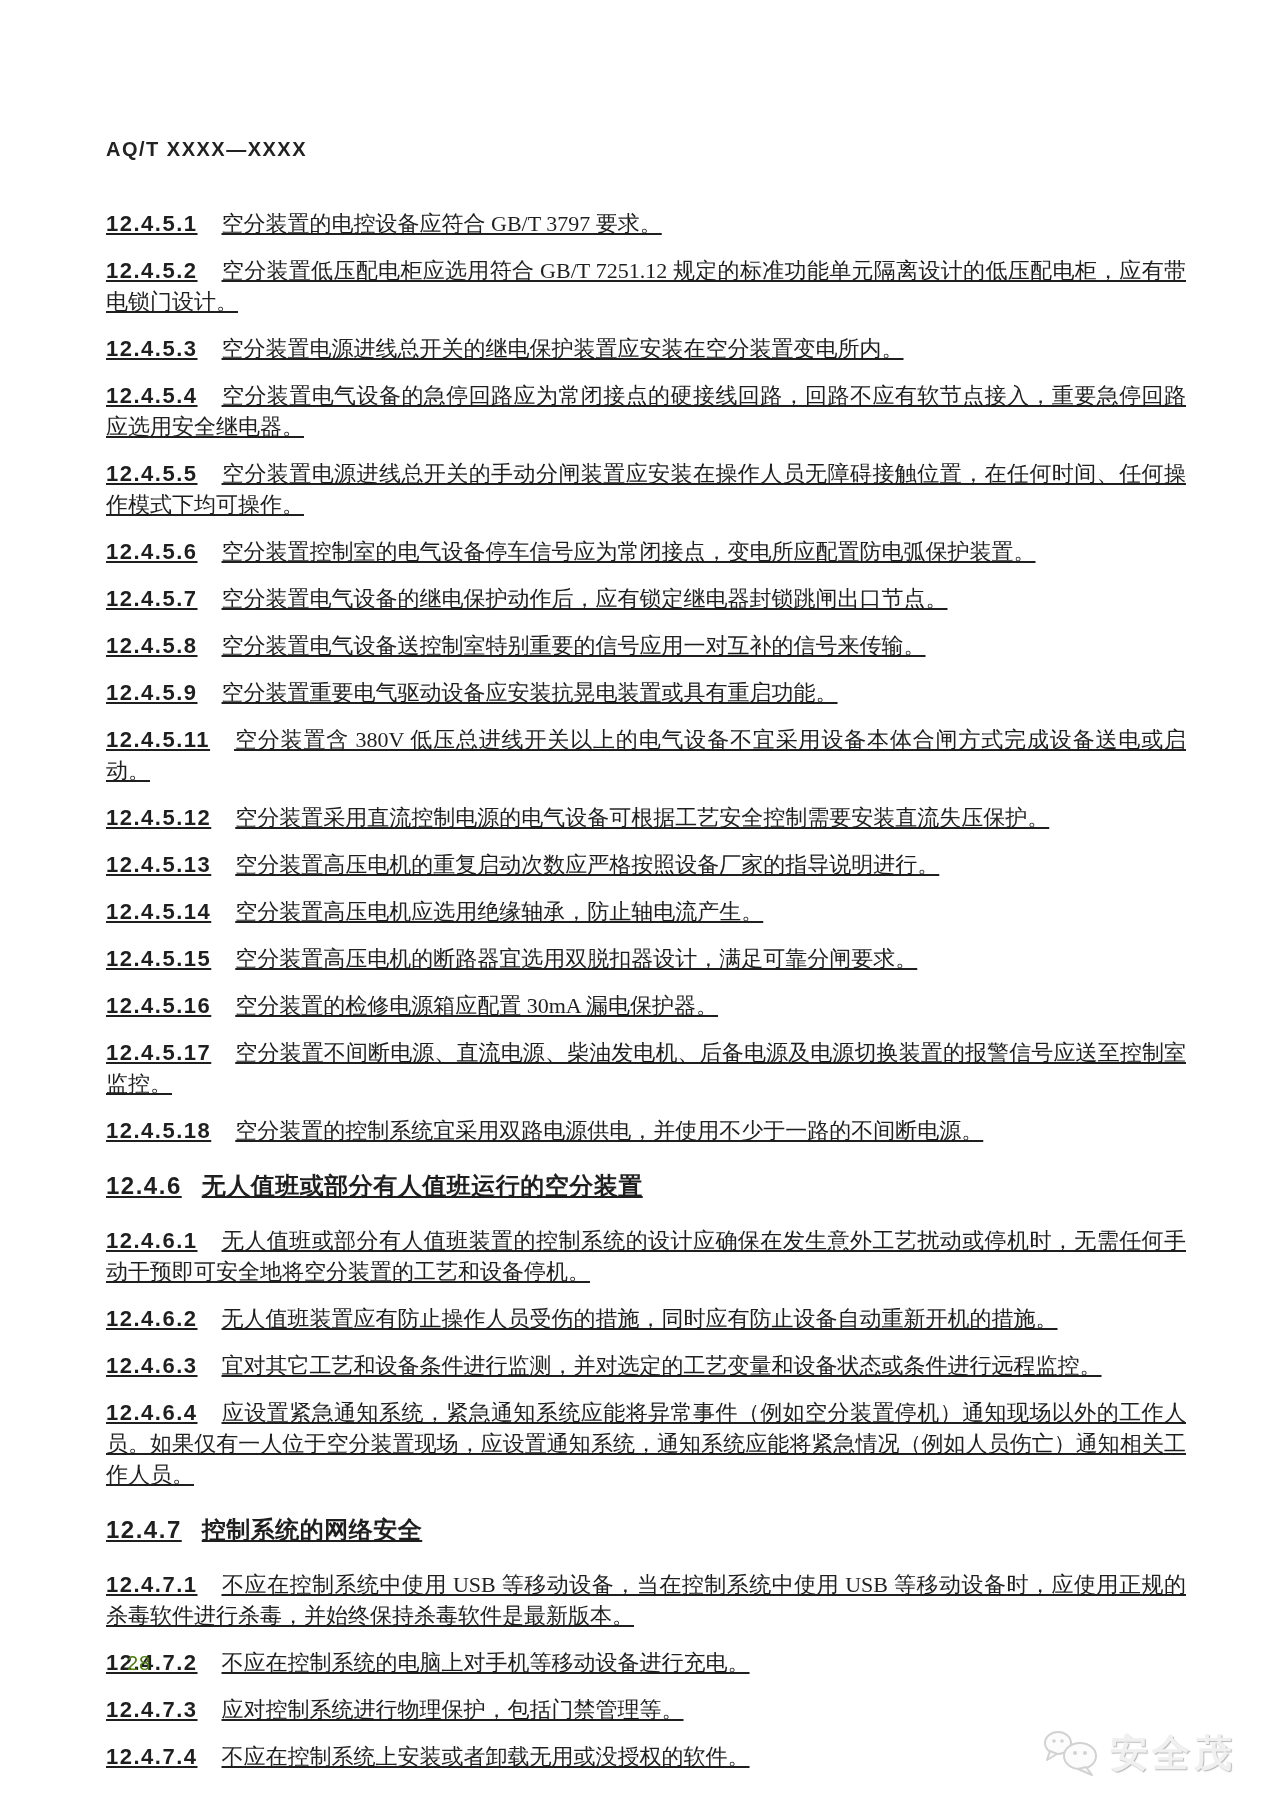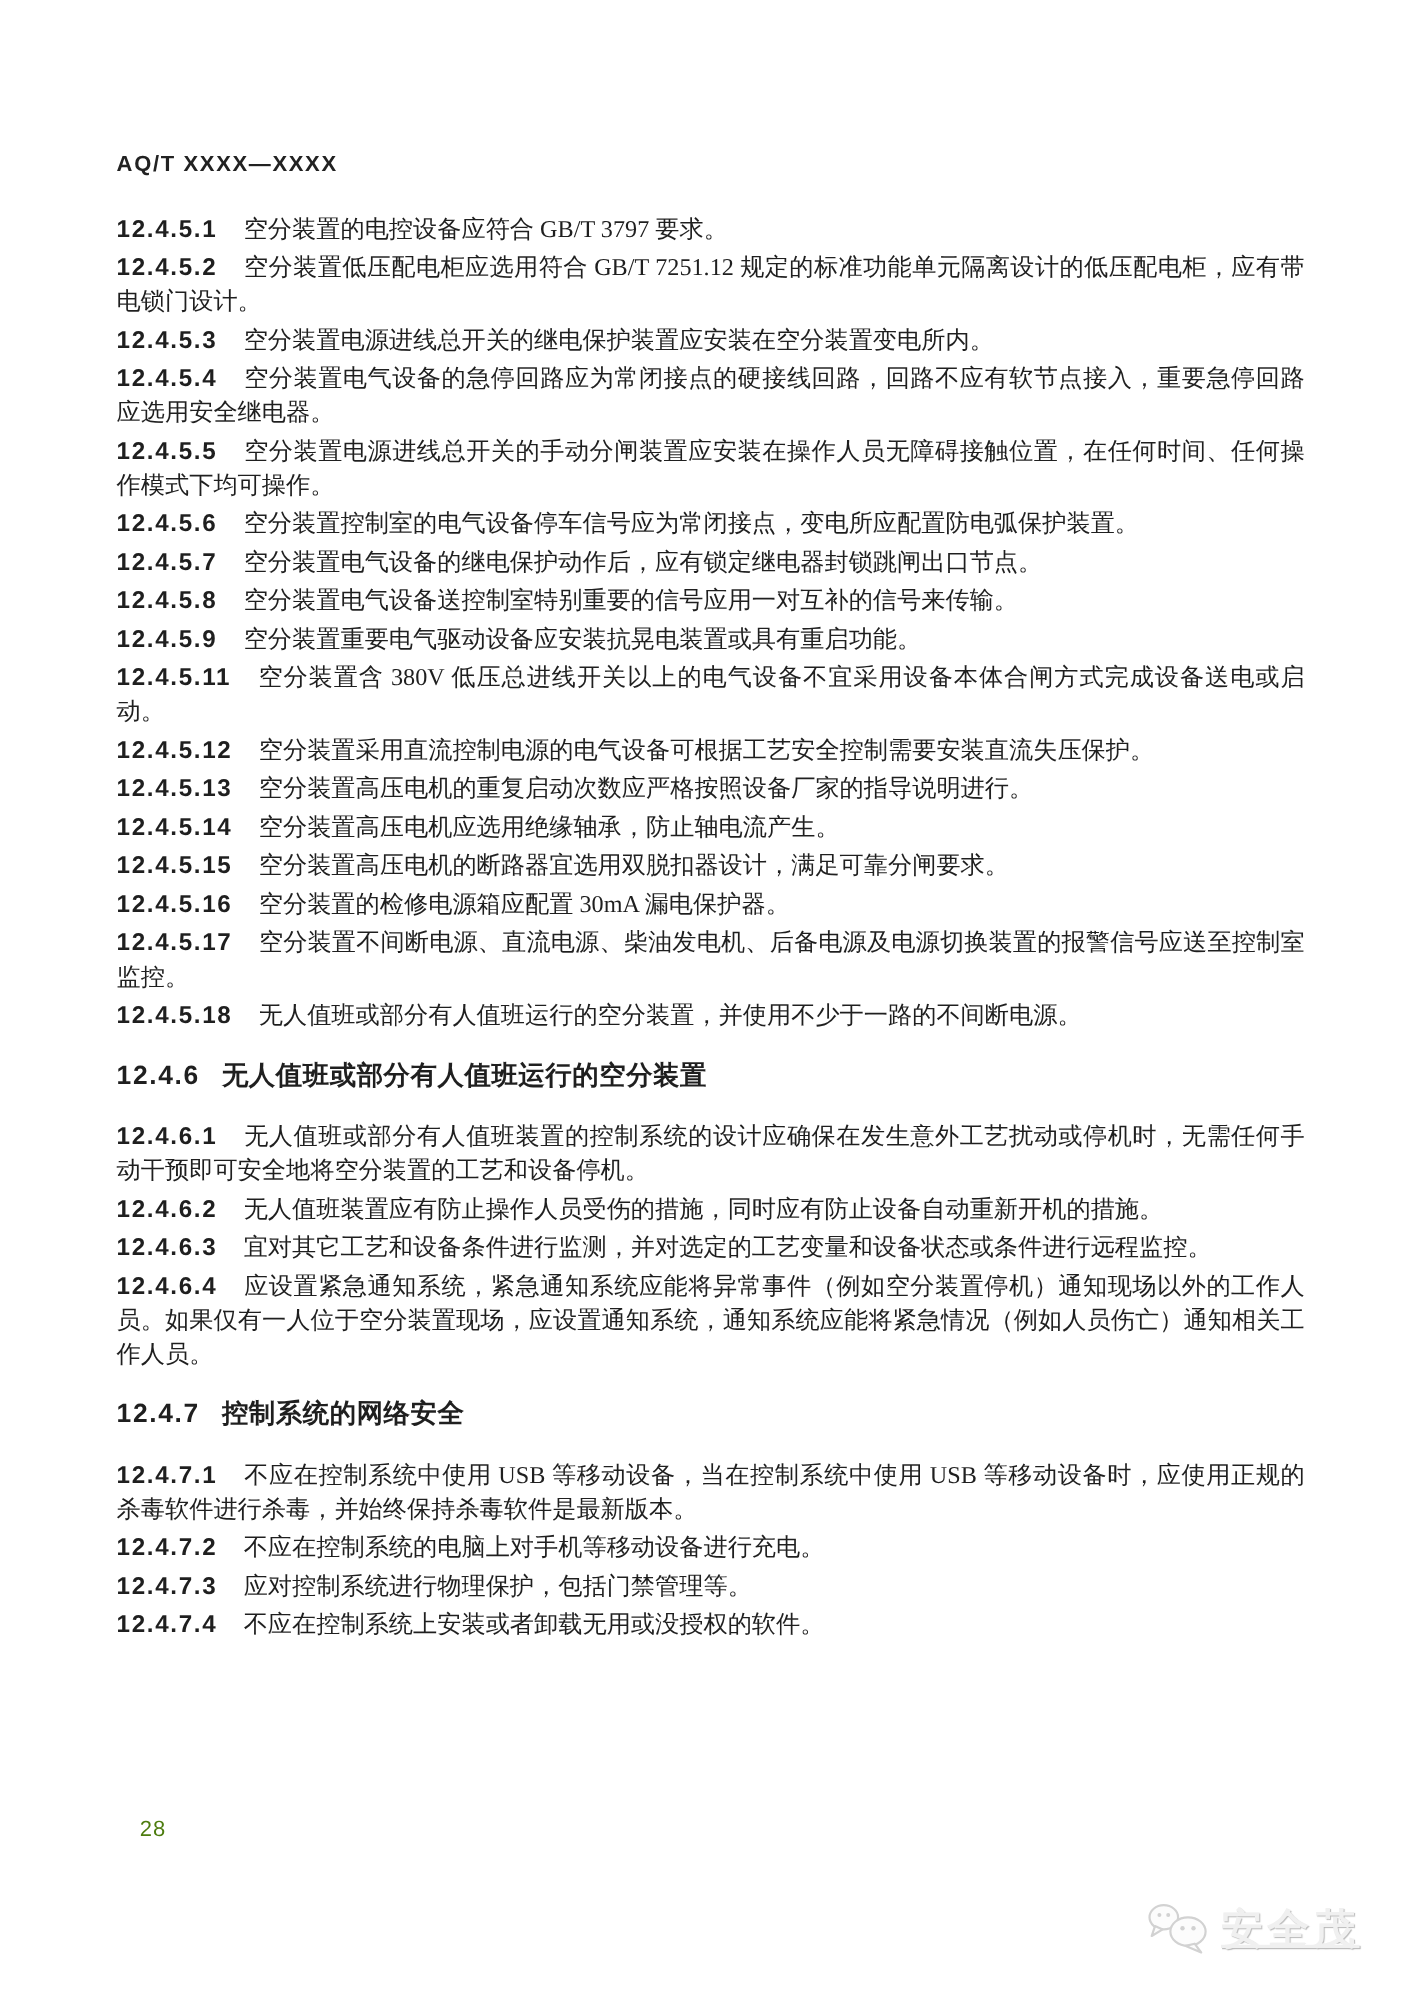--- a/index.html
+++ b/index.html
@@ -13,24 +13,25 @@
   }
   .running-header{
     position:absolute;left:106px;top:138px;
     font-family:"Liberation Sans","DejaVu Sans",sans-serif;
     font-weight:600;font-size:20px;letter-spacing:1.5px;color:#222;
   }
   .content{
     position:absolute;left:106px;top:192px;width:1080px;
   }
   .content p{
-    margin:0 0 4px 0;
+    margin:16px 0 4px 0;
     font-size:22px;line-height:31px;
     text-align:justify;
     color:#1f1f1f;
+    text-decoration:underline;
   }
   .content p.clause .num{
     font-family:"Liberation Sans","DejaVu Sans",sans-serif;
     font-weight:600;letter-spacing:1.5px;
     margin-right:24px;white-space:nowrap;
   }
   .content p.heading{
     font-family:"Liberation Sans","DejaVu Sans",sans-serif;
     font-weight:700;font-size:24px;
     margin-top:24px;margin-bottom:24px;
@@ -47,21 +48,20 @@
   .watermark{
     position:absolute;right:44px;top:1728px;
     display:flex;align-items:center;gap:10px;
     user-select:none;
   }
   .watermark .wm-text{
     font-family:"Liberation Sans","DejaVu Sans",sans-serif;
     font-weight:700;font-size:38px;letter-spacing:4px;
     color:#f0f0f0;
     text-shadow:1px 1px 1px #b8b8b8,-1px -1px 0 #ffffff;
-    text-decoration:underline;
   }
   .watermark svg{display:block;}
 </style>
 </head>
 <body>
 
 <div class="page">
 
   <div class="running-header">AQ/T XXXX—XXXX</div>
 
@@ -75,21 +75,21 @@
       <p class="clause"><span class="num">12.4.5.7</span><span class="txt">空分装置电气设备的继电保护动作后，应有锁定继电器封锁跳闸出口节点。</span></p>
       <p class="clause"><span class="num">12.4.5.8</span><span class="txt">空分装置电气设备送控制室特别重要的信号应用一对互补的信号来传输。</span></p>
       <p class="clause"><span class="num">12.4.5.9</span><span class="txt">空分装置重要电气驱动设备应安装抗晃电装置或具有重启功能。</span></p>
       <p class="clause"><span class="num">12.4.5.11</span><span class="txt">空分装置含 380V 低压总进线开关以上的电气设备不宜采用设备本体合闸方式完成设备送电或启动。</span></p>
       <p class="clause"><span class="num">12.4.5.12</span><span class="txt">空分装置采用直流控制电源的电气设备可根据工艺安全控制需要安装直流失压保护。</span></p>
       <p class="clause"><span class="num">12.4.5.13</span><span class="txt">空分装置高压电机的重复启动次数应严格按照设备厂家的指导说明进行。</span></p>
       <p class="clause"><span class="num">12.4.5.14</span><span class="txt">空分装置高压电机应选用绝缘轴承，防止轴电流产生。</span></p>
       <p class="clause"><span class="num">12.4.5.15</span><span class="txt">空分装置高压电机的断路器宜选用双脱扣器设计，满足可靠分闸要求。</span></p>
       <p class="clause"><span class="num">12.4.5.16</span><span class="txt">空分装置的检修电源箱应配置 30mA 漏电保护器。</span></p>
       <p class="clause"><span class="num">12.4.5.17</span><span class="txt">空分装置不间断电源、直流电源、柴油发电机、后备电源及电源切换装置的报警信号应送至控制室监控。</span></p>
-      <p class="clause"><span class="num">12.4.5.18</span><span class="txt">无人值班或部分有人值班运行的空分装置，并使用不少于一路的不间断电源。</span></p>
+      <p class="clause"><span class="num">12.4.5.18</span><span class="txt">空分装置的控制系统宜采用双路电源供电，并使用不少于一路的不间断电源。</span></p>
       <p class="heading"><span class="num">12.4.6</span><span class="txt">无人值班或部分有人值班运行的空分装置</span></p>
       <p class="clause"><span class="num">12.4.6.1</span><span class="txt">无人值班或部分有人值班装置的控制系统的设计应确保在发生意外工艺扰动或停机时，无需任何手动干预即可安全地将空分装置的工艺和设备停机。</span></p>
       <p class="clause"><span class="num">12.4.6.2</span><span class="txt">无人值班装置应有防止操作人员受伤的措施，同时应有防止设备自动重新开机的措施。</span></p>
       <p class="clause"><span class="num">12.4.6.3</span><span class="txt">宜对其它工艺和设备条件进行监测，并对选定的工艺变量和设备状态或条件进行远程监控。</span></p>
       <p class="clause"><span class="num">12.4.6.4</span><span class="txt">应设置紧急通知系统，紧急通知系统应能将异常事件（例如空分装置停机）通知现场以外的工作人员。如果仅有一人位于空分装置现场，应设置通知系统，通知系统应能将紧急情况（例如人员伤亡）通知相关工作人员。</span></p>
       <p class="heading"><span class="num">12.4.7</span><span class="txt">控制系统的网络安全</span></p>
       <p class="clause"><span class="num">12.4.7.1</span><span class="txt">不应在控制系统中使用 USB 等移动设备，当在控制系统中使用 USB 等移动设备时，应使用正规的杀毒软件进行杀毒，并始终保持杀毒软件是最新版本。</span></p>
       <p class="clause"><span class="num">12.4.7.2</span><span class="txt">不应在控制系统的电脑上对手机等移动设备进行充电。</span></p>
       <p class="clause"><span class="num">12.4.7.3</span><span class="txt">应对控制系统进行物理保护，包括门禁管理等。</span></p>
       <p class="clause"><span class="num">12.4.7.4</span><span class="txt">不应在控制系统上安装或者卸载无用或没授权的软件。</span></p>

